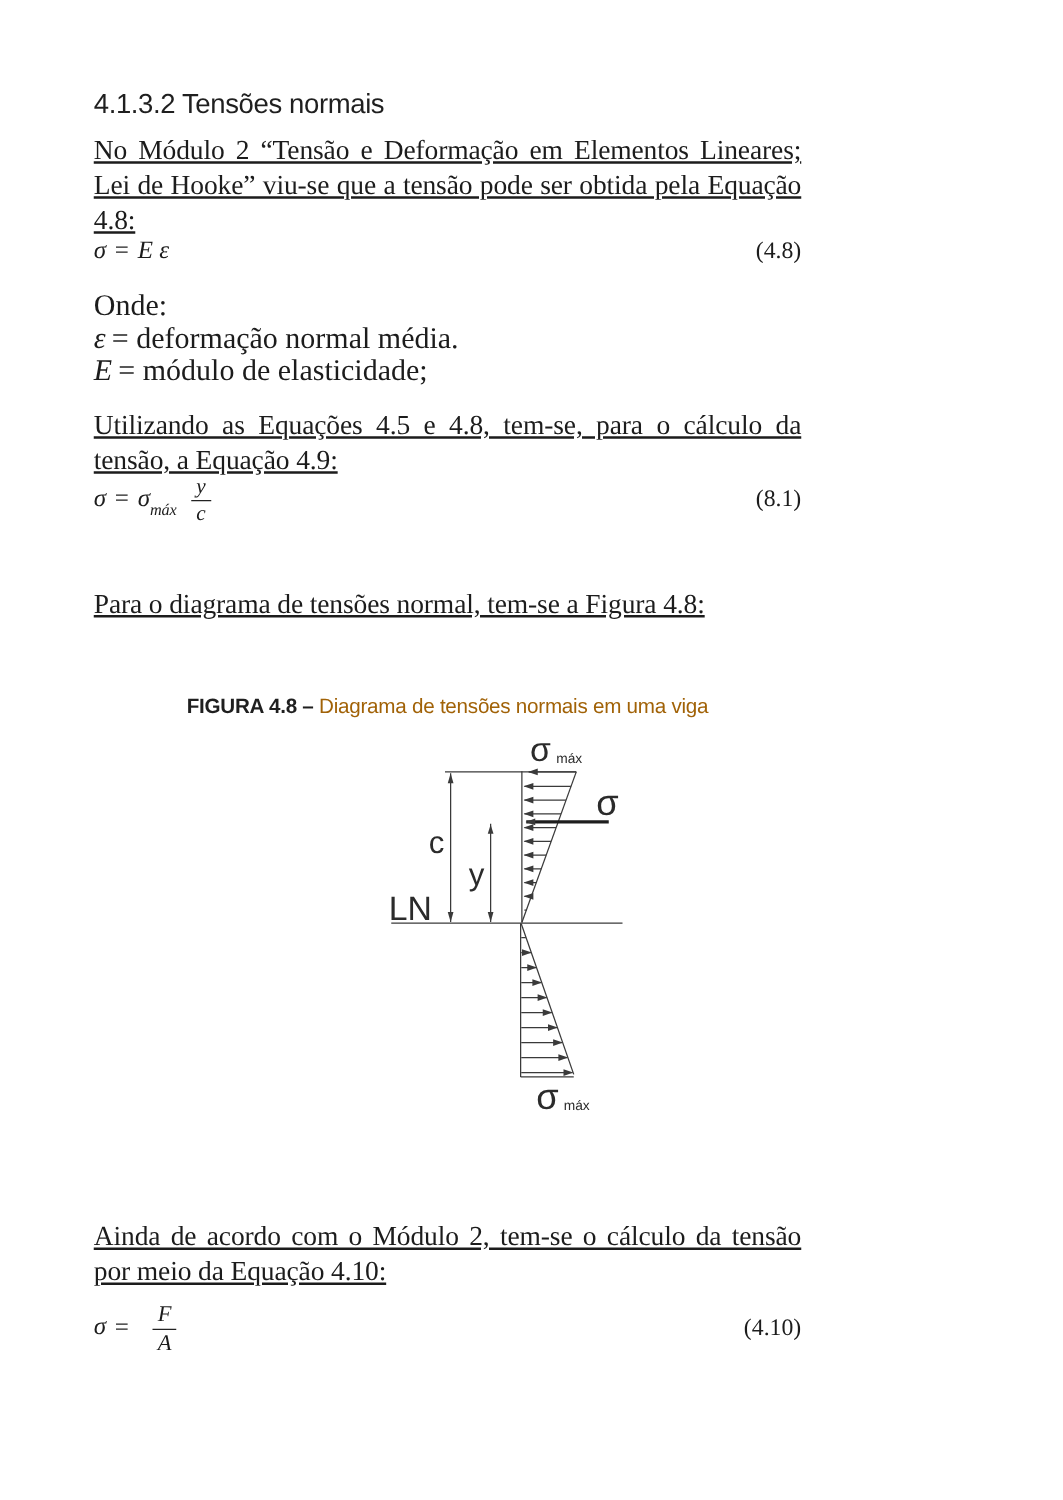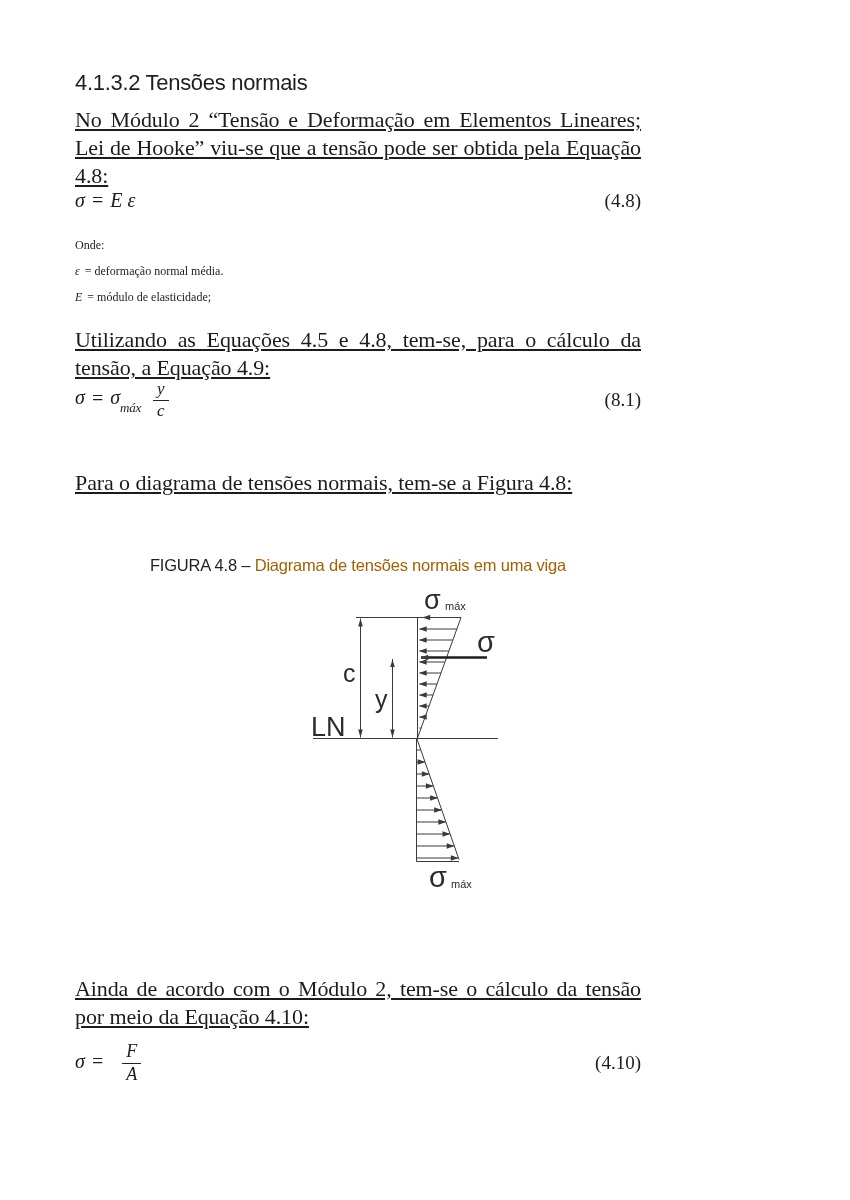--- a/index.html
+++ b/index.html
@@ -52,32 +52,32 @@
     flex-direction: column;
     align-items: center;
     vertical-align: middle;
     margin-left: 12px;
     line-height: 1.08;
   }
   .frac .num { font-size: 17px; font-style: italic; padding: 0 4px 1px; }
   .frac .den { font-size: 17px; font-style: italic; border-top: 1.4px solid #222; padding: 1px 4px 0; }
   .frac-lg .num, .frac-lg .den { font-size: 18px; }
 
-  .onde { left: 75px; right: 105px; font-size: 12px; line-height: 26px; }
+  .onde { left: 75px; right: 105px; font-size: 24px; line-height: 26px; }
   .onde .sym { font-style: italic; margin-right: 5px; }
 
   .caption {
     left: 75px; right: 105px;
     text-align: center;
     font-family: "Liberation Sans", "DejaVu Sans", sans-serif;
     font-size: 16.5px;
     letter-spacing: -0.2px;
     line-height: 20px;
   }
-  .cap-label { font-weight: 400; color: #1f1f1f; }
+  .cap-label { font-weight: 700; color: #1f1f1f; }
   .cap-text  { font-weight: 400; color: #a16207; }
 
   .figure-svg { left: 300px; top: 585px; }
   .diag-line { stroke: #3a3a3a; stroke-width: 1; fill: none; }
   .diag-thick { stroke: #1e1e1e; stroke-width: 2.6; fill: none; }
   .diag-text {
     font-family: "Liberation Sans", "DejaVu Sans", sans-serif;
     fill: #2b2b2b;
   }
 
@@ -112,21 +112,21 @@
   <p class="abs body-text" style="top:326px">Utilizando as Equações 4.5 e 4.8, tem-se, para o cálculo da tensão, a Equação 4.9:</p>
 
   <div class="abs eq-row" style="top:372px;height:56px">
     <span class="eq-left"><span class="v">σ</span><span class="op">=</span><span class="v">σ</span><sub class="eqsub">máx</sub><span class="frac">
           <span class="num">y</span>
           <span class="den">c</span>
         </span></span>
     <span class="eq-num">(8.1)</span>
   </div>
 
-  <p class="abs body-text" style="top:469px">Para o diagrama de tensões normais, tem-se a Figura 4.8:</p>
+  <p class="abs body-text" style="top:469px">Para o diagrama de tensões normal, tem-se a Figura 4.8:</p>
 
   <div class="abs caption" style="top:555px">
     <span class="cap-label">FIGURA 4.8 –</span>
     <span class="cap-text">Diagrama de tensões normais em uma viga</span>
   </div>
 
   <svg class="abs figure-svg" width="215" height="312" viewBox="300 585 215 312" xmlns="http://www.w3.org/2000/svg">
     <defs>
       <marker id="ah" markerWidth="9" markerHeight="7" refX="8" refY="3.5" orient="auto" markerUnits="userSpaceOnUse">
         <path d="M0.8,0.8 L8.6,3.5 L0.8,6.2 Z" fill="#3a3a3a"></path>

